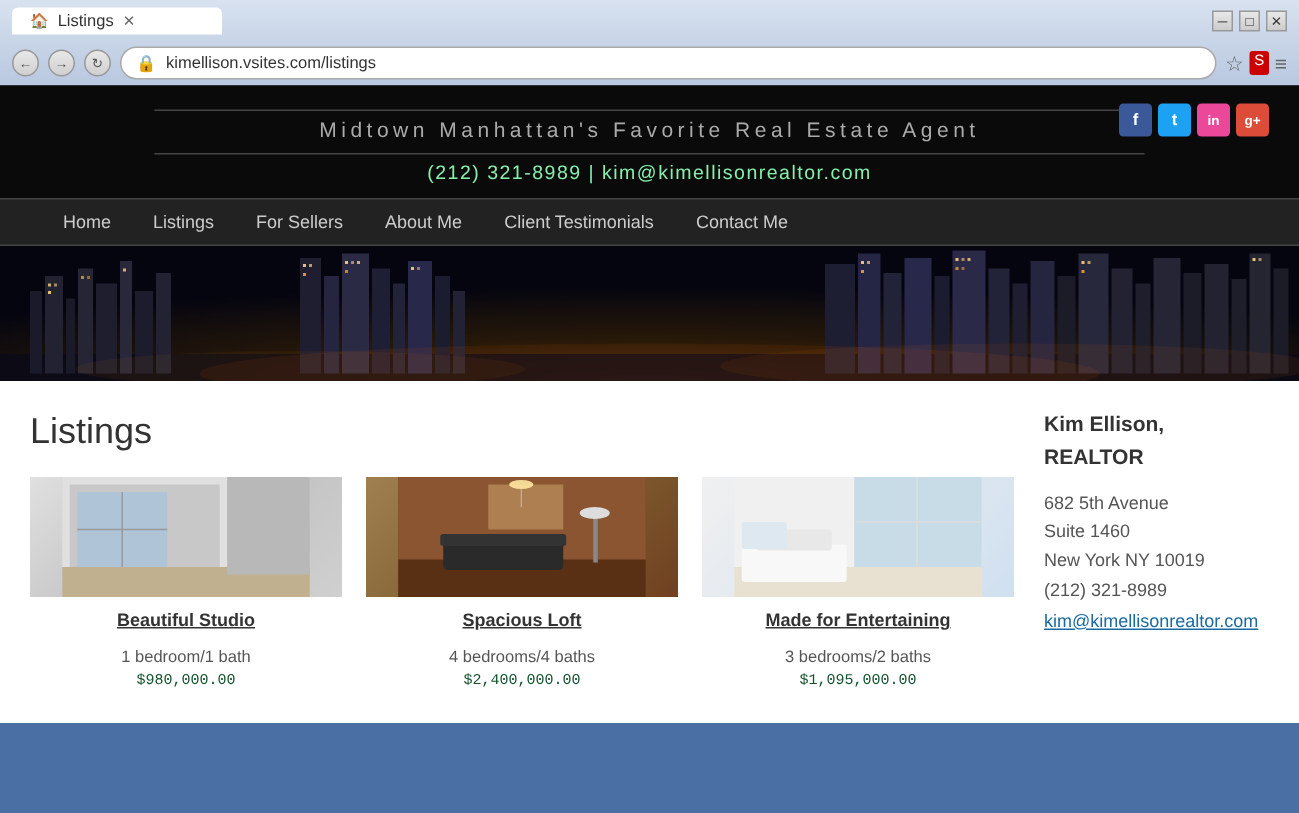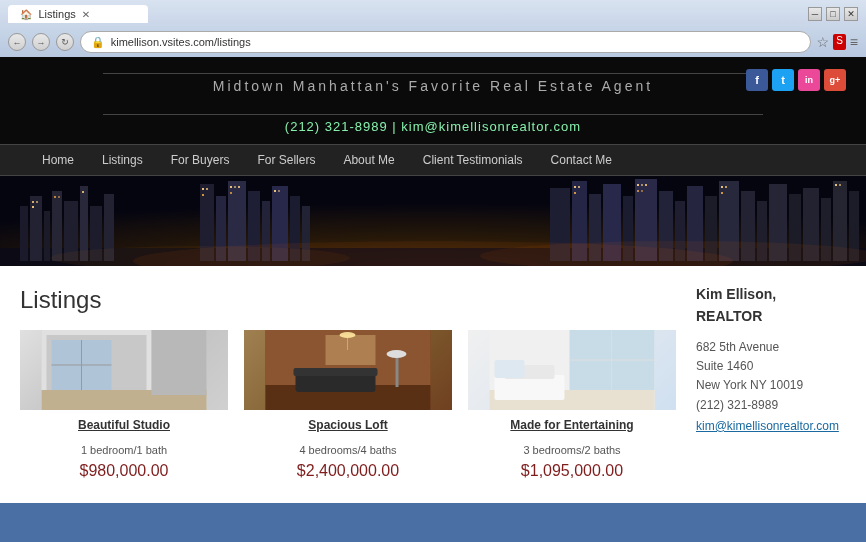--- a/index.html
+++ b/index.html
@@ -17,21 +17,21 @@
     .browser-action-btn { font-size: 14px; color: #666; cursor: pointer; }
 
     
     .website { background: #1a1a1a; }
 
     
     .site-header { background: #0a0a0a; padding: 12px 20px 10px; text-align: center; position: relative; }
     .social-icons { position: absolute; top: 12px; right: 20px; display: flex; gap: 4px; }
     .social-icon { width: 22px; height: 22px; border-radius: 3px; display: flex; align-items: center; justify-content: center; font-size: 11px; font-weight: bold; color: white; cursor: pointer; }
     .site-name { font-family: Georgia, serif; font-size: 42px; color: #c8c8c8; letter-spacing: 6px; font-weight: 300; margin-bottom: 4px; }
-    .site-tagline { font-size: 14px; color: #aaa; letter-spacing: 3px; margin-bottom: 16px; }
+    .site-tagline { font-size: 14px; color: #aaa; letter-spacing: 3px; margin-bottom: 4px; }
     .site-contact { font-size: 13px; color: #86efac; letter-spacing: 1px; }
 
     
     .site-nav { background: #222; padding: 0; border-top: 1px solid #444; border-bottom: 1px solid #444; }
     .site-nav ul { display: flex; list-style: none; padding: 0 28px; }
     .site-nav ul li a { display: block; padding: 8px 14px; color: #ccc; text-decoration: none; font-size: 12px; font-weight: normal; }
 
     
     .hero-image { width: 100%; height: 90px; background: linear-gradient(to bottom, #0a0a14 0%, #1a1830 20%, #2a2040 40%, #3d2a1a 60%, #5a3a10 80%, #1a1208 100%); position: relative; overflow: hidden; display: flex; align-items: center; justify-content: center; }
     .skyline-svg { width: 100%; height: 100%; }
@@ -41,21 +41,21 @@
     .listings-section { flex: 1; }
     .listings-title { font-size: 24px; color: #333; margin-bottom: 16px; font-weight: normal; }
     .listings-grid { display: flex; gap: 16px; }
     .listing-card { flex: 1; text-align: center; }
     .listing-img { width: 100%; height: 80px; background: #888; margin-bottom: 8px; display: block; object-fit: cover; }
     .listing-img-studio { background: linear-gradient(135deg, #e0e0e0 0%, #c0c0c0 50%, #d0d0d0 100%); }
     .listing-img-loft { background: linear-gradient(135deg, #a08050 0%, #806030 50%, #704020 100%); }
     .listing-img-entertaining { background: linear-gradient(135deg, #f0f0f0 0%, #e0e8f0 50%, #d0e0f0 100%); }
     .listing-name { font-size: 12px; font-weight: bold; text-decoration: underline; color: #333; margin-bottom: 10px; }
     .listing-details { font-size: 11px; color: #555; line-height: 1.5; }
-    .listing-price { font-size: 16px; color: #7f1d1d; }
+    .listing-price { font-size: 10px; color: #14532d; font-family: Liberation Mono, monospace; }
 
     
     .sidebar { width: 150px; font-size: 12px; }
     .sidebar-name { font-size: 14px; font-weight: bold; color: #333; margin-bottom: 6px; }
     .sidebar-address { color: #555; line-height: 1.6; margin-bottom: 4px; }
     .sidebar-email { color: #1a6aa1; text-decoration: underline; cursor: pointer; }
 
     .window-controls { display: flex; gap: 4px; margin-left: auto; }
     .win-ctrl { width: 14px; height: 14px; display: flex; align-items: center; justify-content: center; font-size: 9px; color: #333; cursor: pointer; border: 1px solid #999; background: linear-gradient(to bottom, #e8e8e8, #ccc); }
   </style>
@@ -112,23 +112,20 @@
     </div>
   </div>
 
   <div class="site-nav">
     <ul>
       <li>
           <a href="#">Home</a>
         </li>
       <li>
           <a href="#">Listings</a>
-        </li>
-      <li>
-          <a href="#">For Buyers</a>
         </li>
       <li>
           <a href="#">For Sellers</a>
         </li>
       <li>
           <a href="#">About Me</a>
         </li>
       <li>
           <a href="#">Client Testimonials</a>
         </li>

